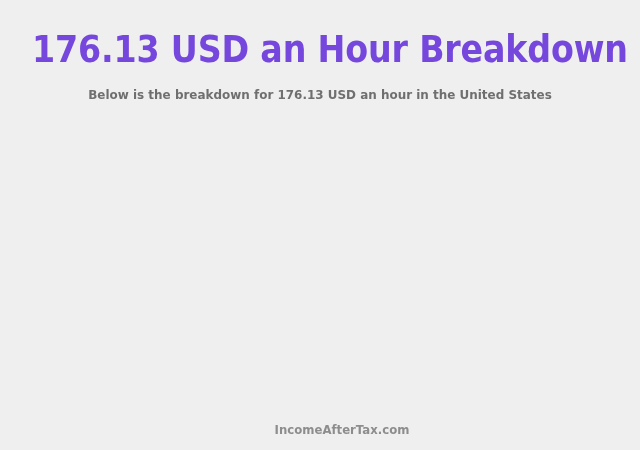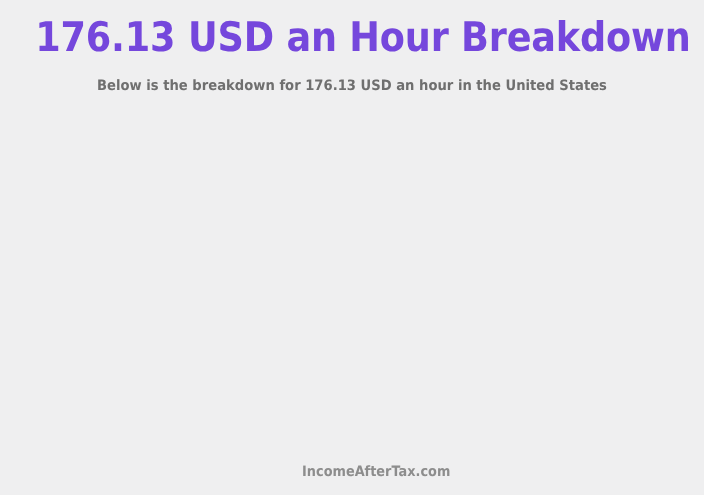--- a/index.html
+++ b/index.html
@@ -21,21 +21,21 @@
     height: 450px;
     box-sizing: border-box;
     display: flex;
     flex-direction: column;
     align-items: center;
   }
 
   .header {
     width: 100%;
     text-align: center;
-    padding-top: 12px;
+    padding-top: 28px;
     box-sizing: border-box;
   }
 
   .page-title {
     margin: 0;
     color: #7547dc;
     font-family: "DejaVu Sans", sans-serif;
     font-weight: bold;
     font-size: 37px;
     line-height: 44px;

